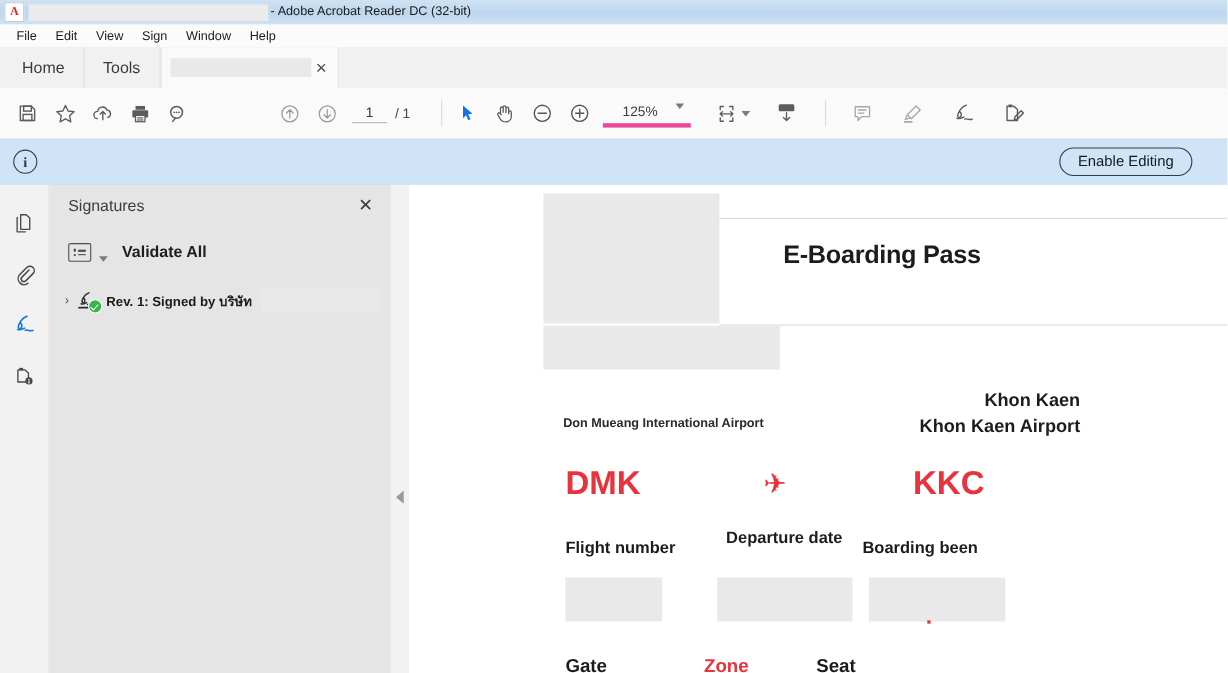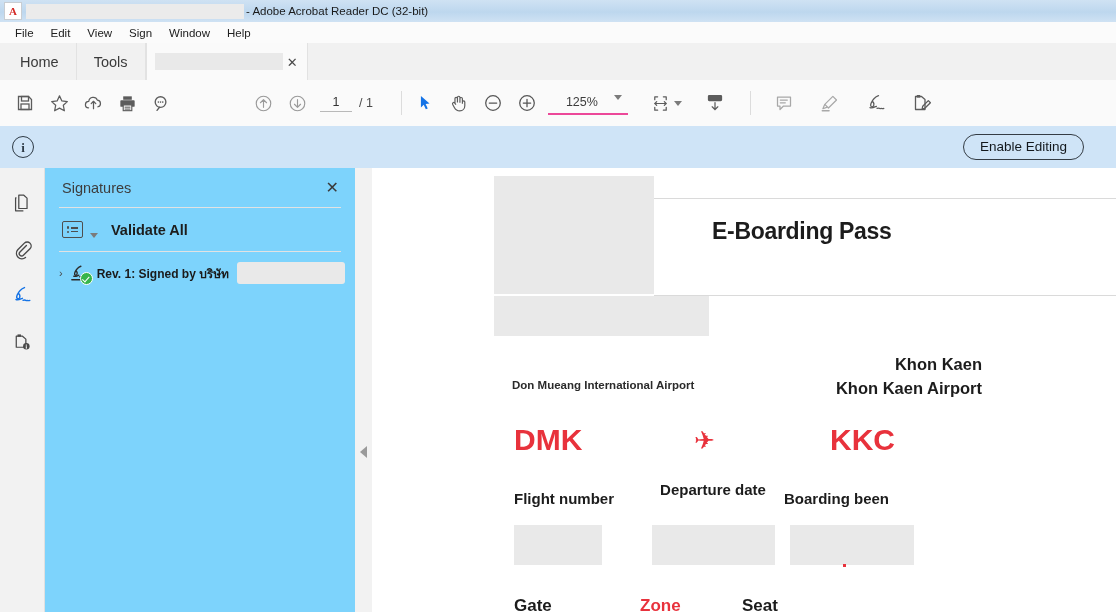--- a/index.html
+++ b/index.html
@@ -88,21 +88,21 @@
   .page-field {
     min-width: 24px; text-align: center; font-size: 12.5px; color: #333;
     border-bottom: 1px solid #b9b9b9; padding: 1px 4px 2px;
   }
   .page-total { font-size: 12.5px; color: #4a4a4a; }
   .zoomlabel {
     font-size: 12.5px; color: #3c3c3c; min-width: 40px; text-align: right;
   }
   .zoom-group {
     display: flex; align-items: flex-start; gap: 16px;
-    border-bottom: 2px solid #ec4899; padding: 3px 6px 4px 10px; margin-left: 4px;
+    border-bottom: 4px solid #ec4899; padding: 3px 6px 4px 10px; margin-left: 4px;
   }
   .caret {
     width: 0; height: 0; border-left: 4px solid transparent;
     border-right: 4px solid transparent; border-top: 5px solid #7b7b7b;
   }
 
   
   .notifybar {
     position: absolute; top: 126px; left: 0; width: 1116px; height: 42px;
     background: #cfe4f7; border-bottom: 1px solid #b4cfe8;
@@ -131,21 +131,21 @@
   }
   .rail-btn {
     width: 34px; height: 34px; margin-bottom: 12px; cursor: pointer;
     display: flex; align-items: center; justify-content: center; color: #4a4a4a;
   }
   .rail-btn.active { color: #1473e6; }
 
   
   .sigpanel {
     position: absolute; top: 168px; left: 45px; width: 310px; height: 444px;
-    background: #7dd3fc; border-right: 1px solid #e0e0e0;
+    background: #e5e5e5; border-right: 1px solid #e0e0e0;
   }
   .sig-head {
     display: flex; align-items: center; justify-content: space-between;
     padding: 12px 16px 11px 17px;
   }
   .sig-title { font-size: 14.5px; color: #3d3d3d; }
   .sig-close { font-size: 16px; color: #3a3a3a; cursor: pointer; line-height: 1; }
   .sig-rule { height: 1px; background: #e2e2e2; margin: 0 14px; }
   .sig-validate {
     display: flex; align-items: flex-end; gap: 7px; padding: 13px 16px 13px 17px;

